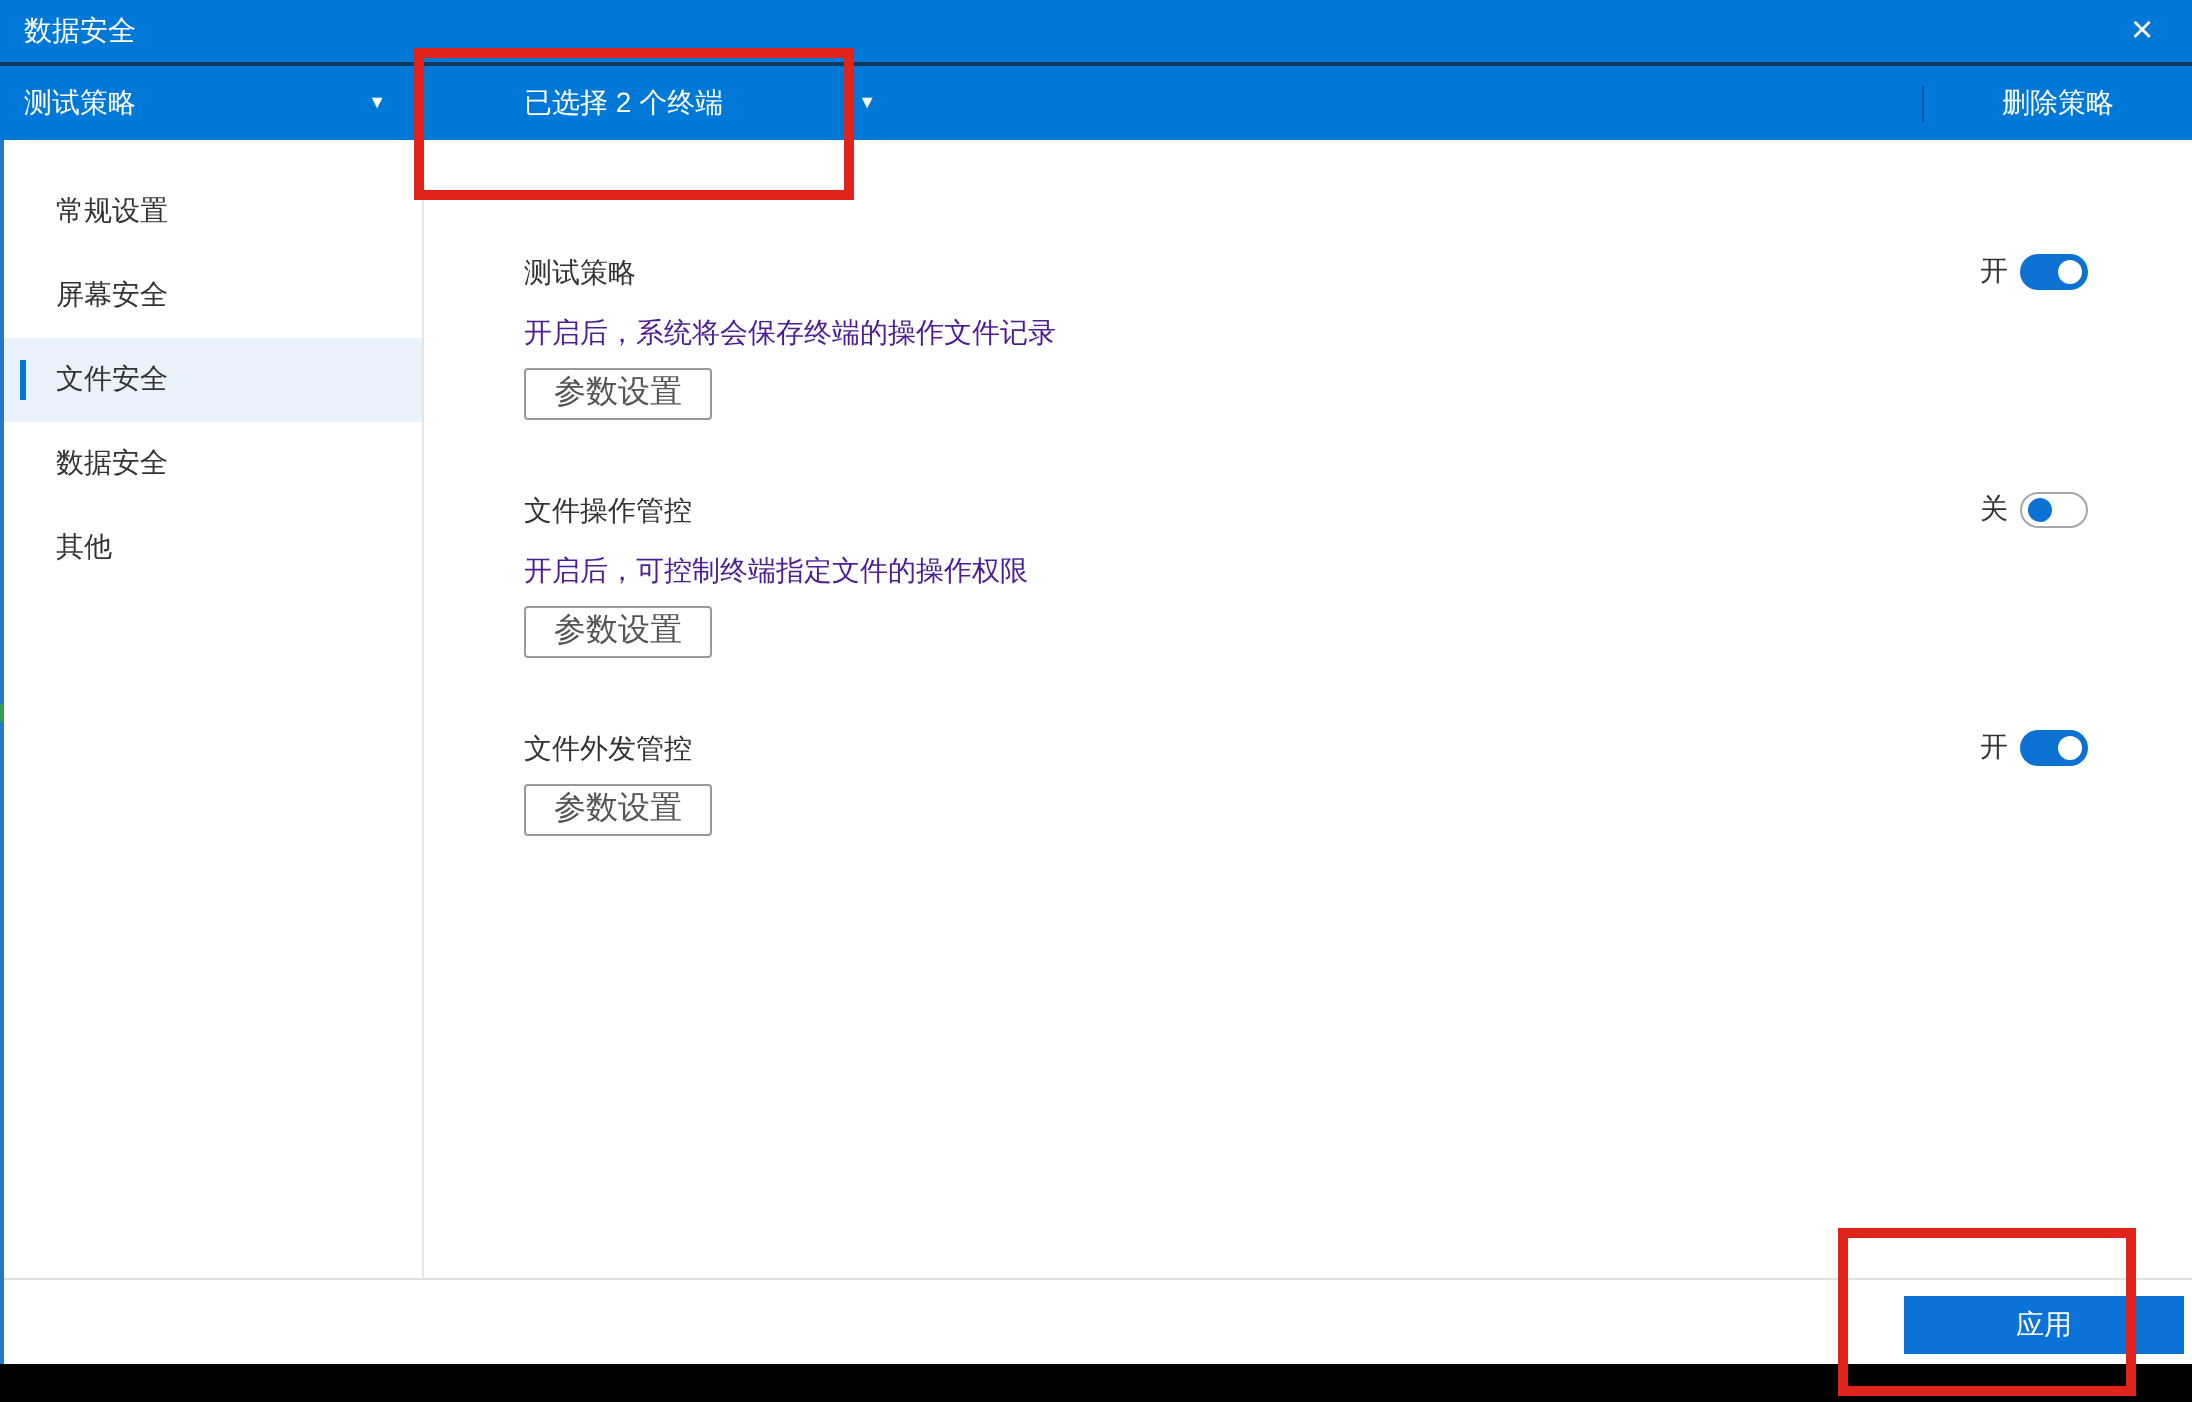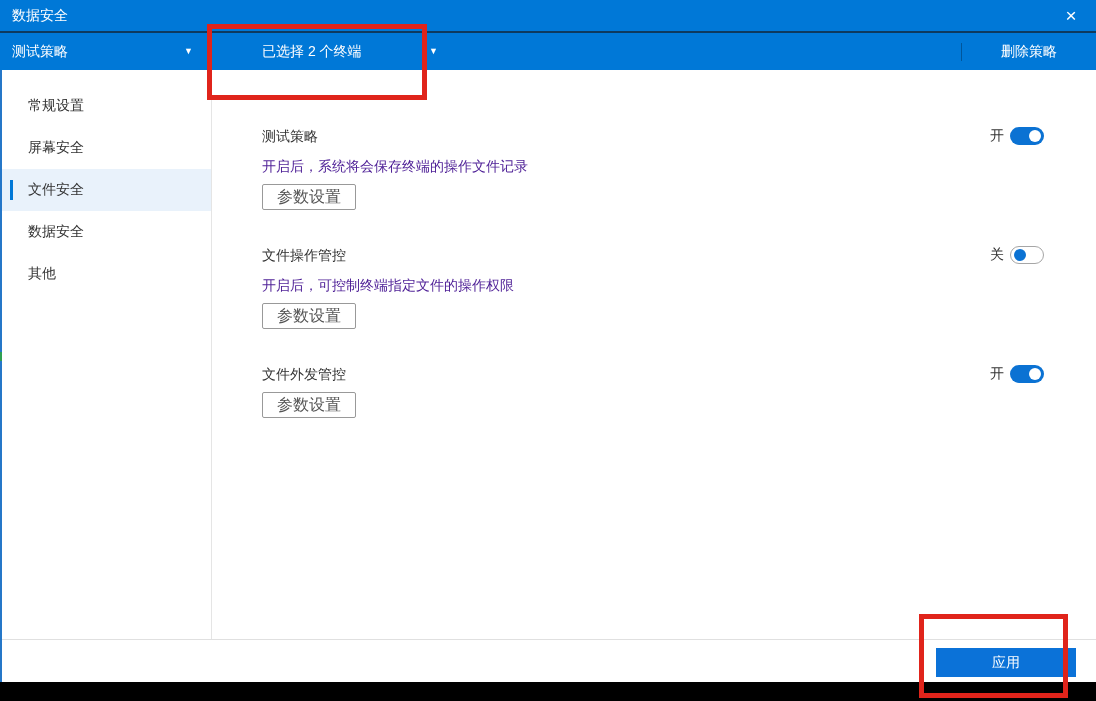--- a/index.html
+++ b/index.html
@@ -80,21 +80,21 @@
   .toggle-on .switch { background: #0b72d3; }
   .toggle-on .knob { right: 3px; top: 3px; background: #fff; }
   .toggle-off .switch { background: #fff; border: 1px solid #a6a6a6; }
   .toggle-off .knob { left: 3px; top: 2px; background: #0b72d3; }
   
   .footer {
     position: absolute; left: 0; right: 0; top: 639px; height: 43px;
     background: #fff; border-top: 1px solid #e0e0e0;
   }
   .apply-btn {
-    position: absolute; right: 20px; top: 8px; width: 140px; height: 29px;
+    position: absolute; right: 4px; top: 8px; width: 140px; height: 29px;
     background: #0b72d8; border: none; color: #fff; font-size: 14px;
     font-family: inherit; cursor: pointer;
   }
   
   .edge-strip { position: absolute; left: 0; top: 70px; width: 2px; height: 612px; background: #2577c8; }
   .edge-green { position: absolute; left: 0; top: 352px; width: 2px; height: 9px; background: #2fa052; }
   
   .annotation {
     position: absolute; border: 5px solid #e0241b; background: transparent;
     pointer-events: none; z-index: 50;

